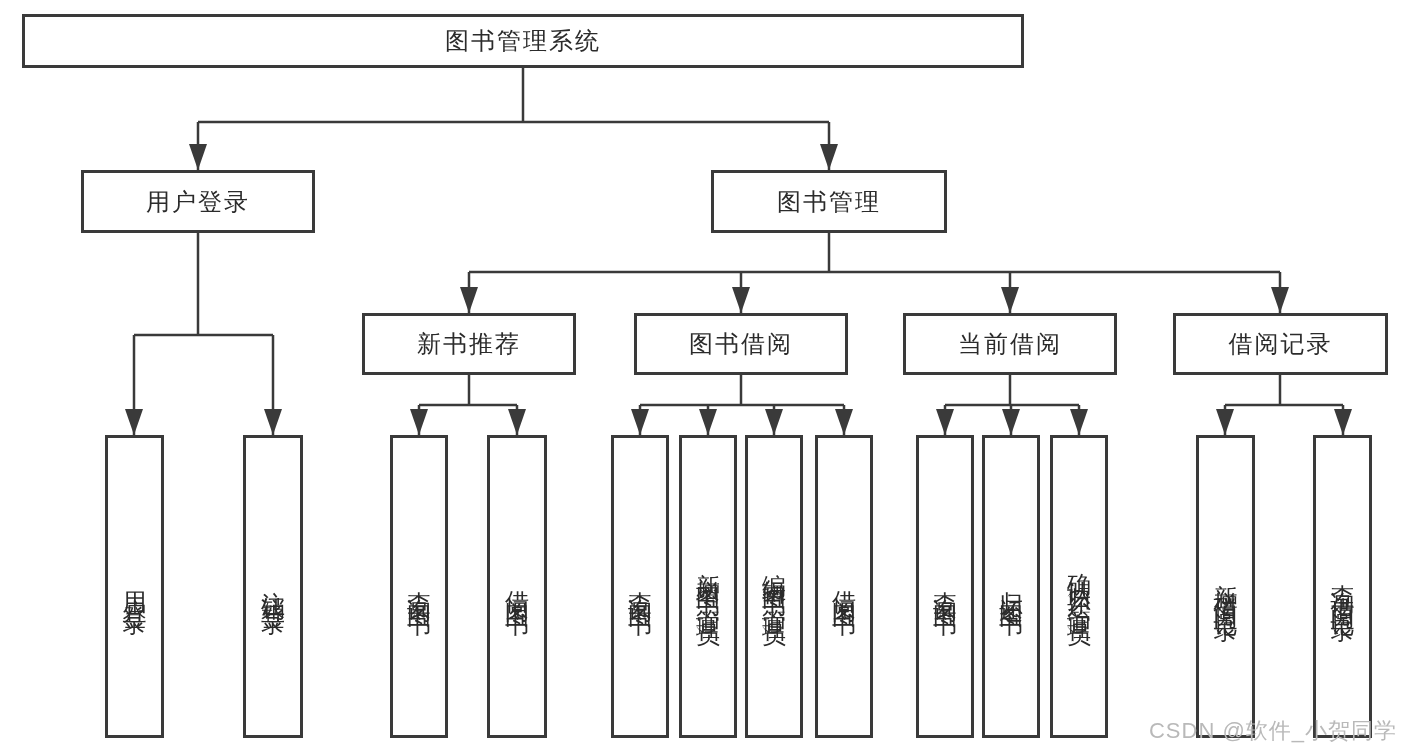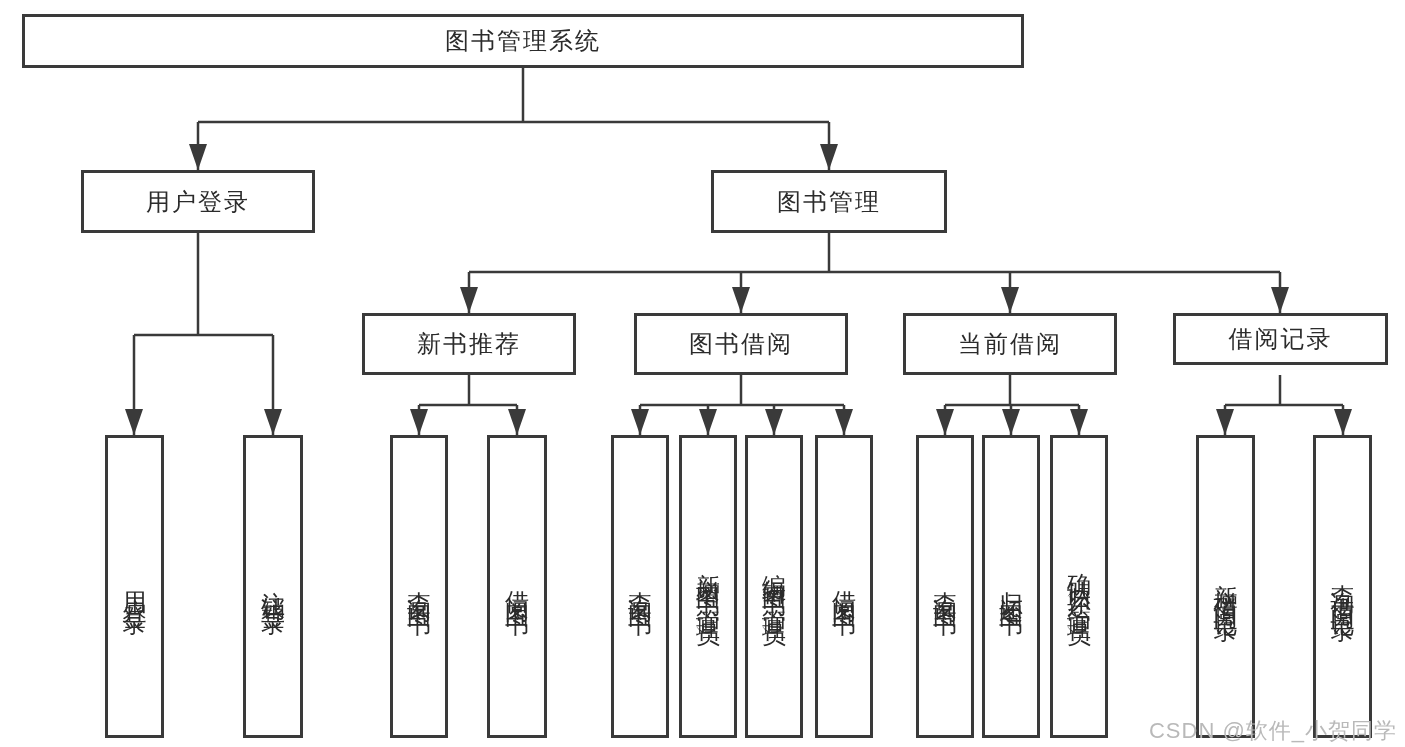--- a/index.html
+++ b/index.html
@@ -133,21 +133,21 @@
 
   <div class="box h" style="left:362px;top:313px;width:214px;height:62px">
     <span>新书推荐</span>
   </div>
   <div class="box h" style="left:903px;top:313px;width:214px;height:62px">
     <span>当前借阅</span>
   </div>
   <div class="box h" style="left:634px;top:313px;width:214px;height:62px">
     <span>图书借阅</span>
   </div>
-  <div class="box h" style="left:1173px;top:313px;width:215px;height:52px">
+  <div class="box h" style="left:1173px;top:313px;width:215px;height:62px">
     <span>借阅记录</span>
   </div>
 
   <div class="box leaf" style="left:105px;width:59px">
     <span>用户登录</span>
   </div>
   <div class="box leaf" style="left:243px;width:60px">
     <span>注销登录</span>
   </div>
 

